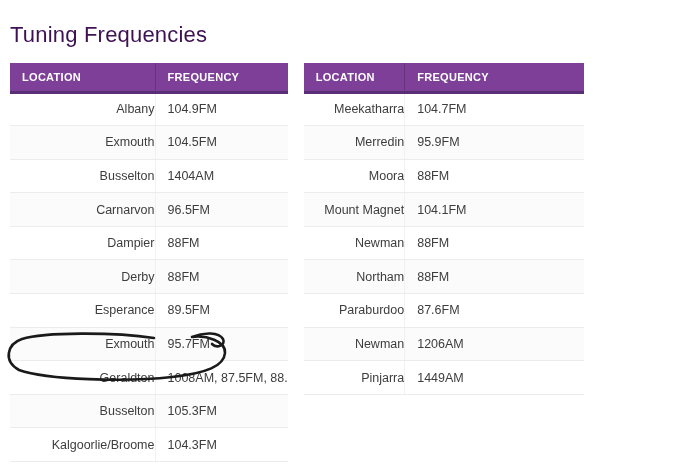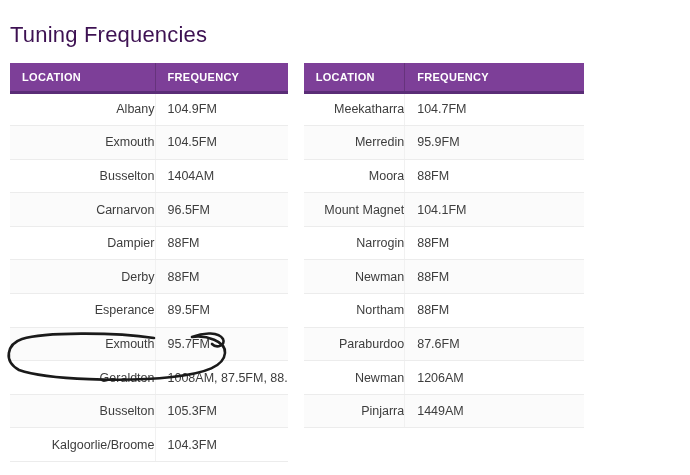--- a/index.html
+++ b/index.html
@@ -147,24 +147,20 @@
           </tr>
           <tr>
             <td>Moora</td>
             <td>88FM</td>
           </tr>
           <tr>
             <td>Mount Magnet</td>
             <td>104.1FM</td>
           </tr>
           <tr>
-            <td>Narrogin</td>
-            <td>88FM</td>
-          </tr>
-          <tr>
             <td>Newman</td>
             <td>88FM</td>
           </tr>
           <tr>
             <td>Northam</td>
             <td>88FM</td>
           </tr>
           <tr>
             <td>Paraburdoo</td>
             <td>87.6FM</td>

